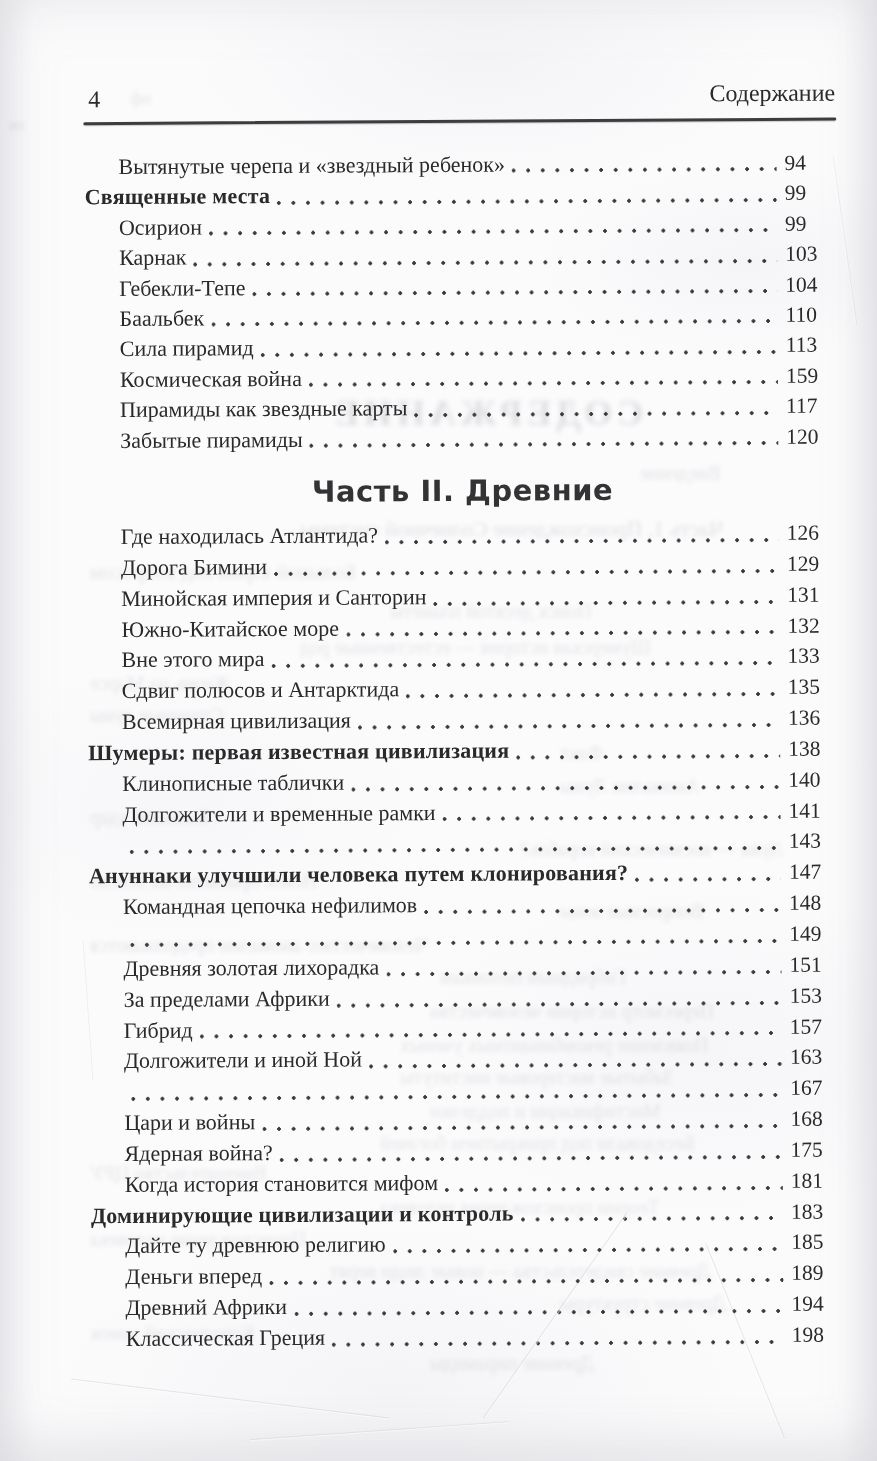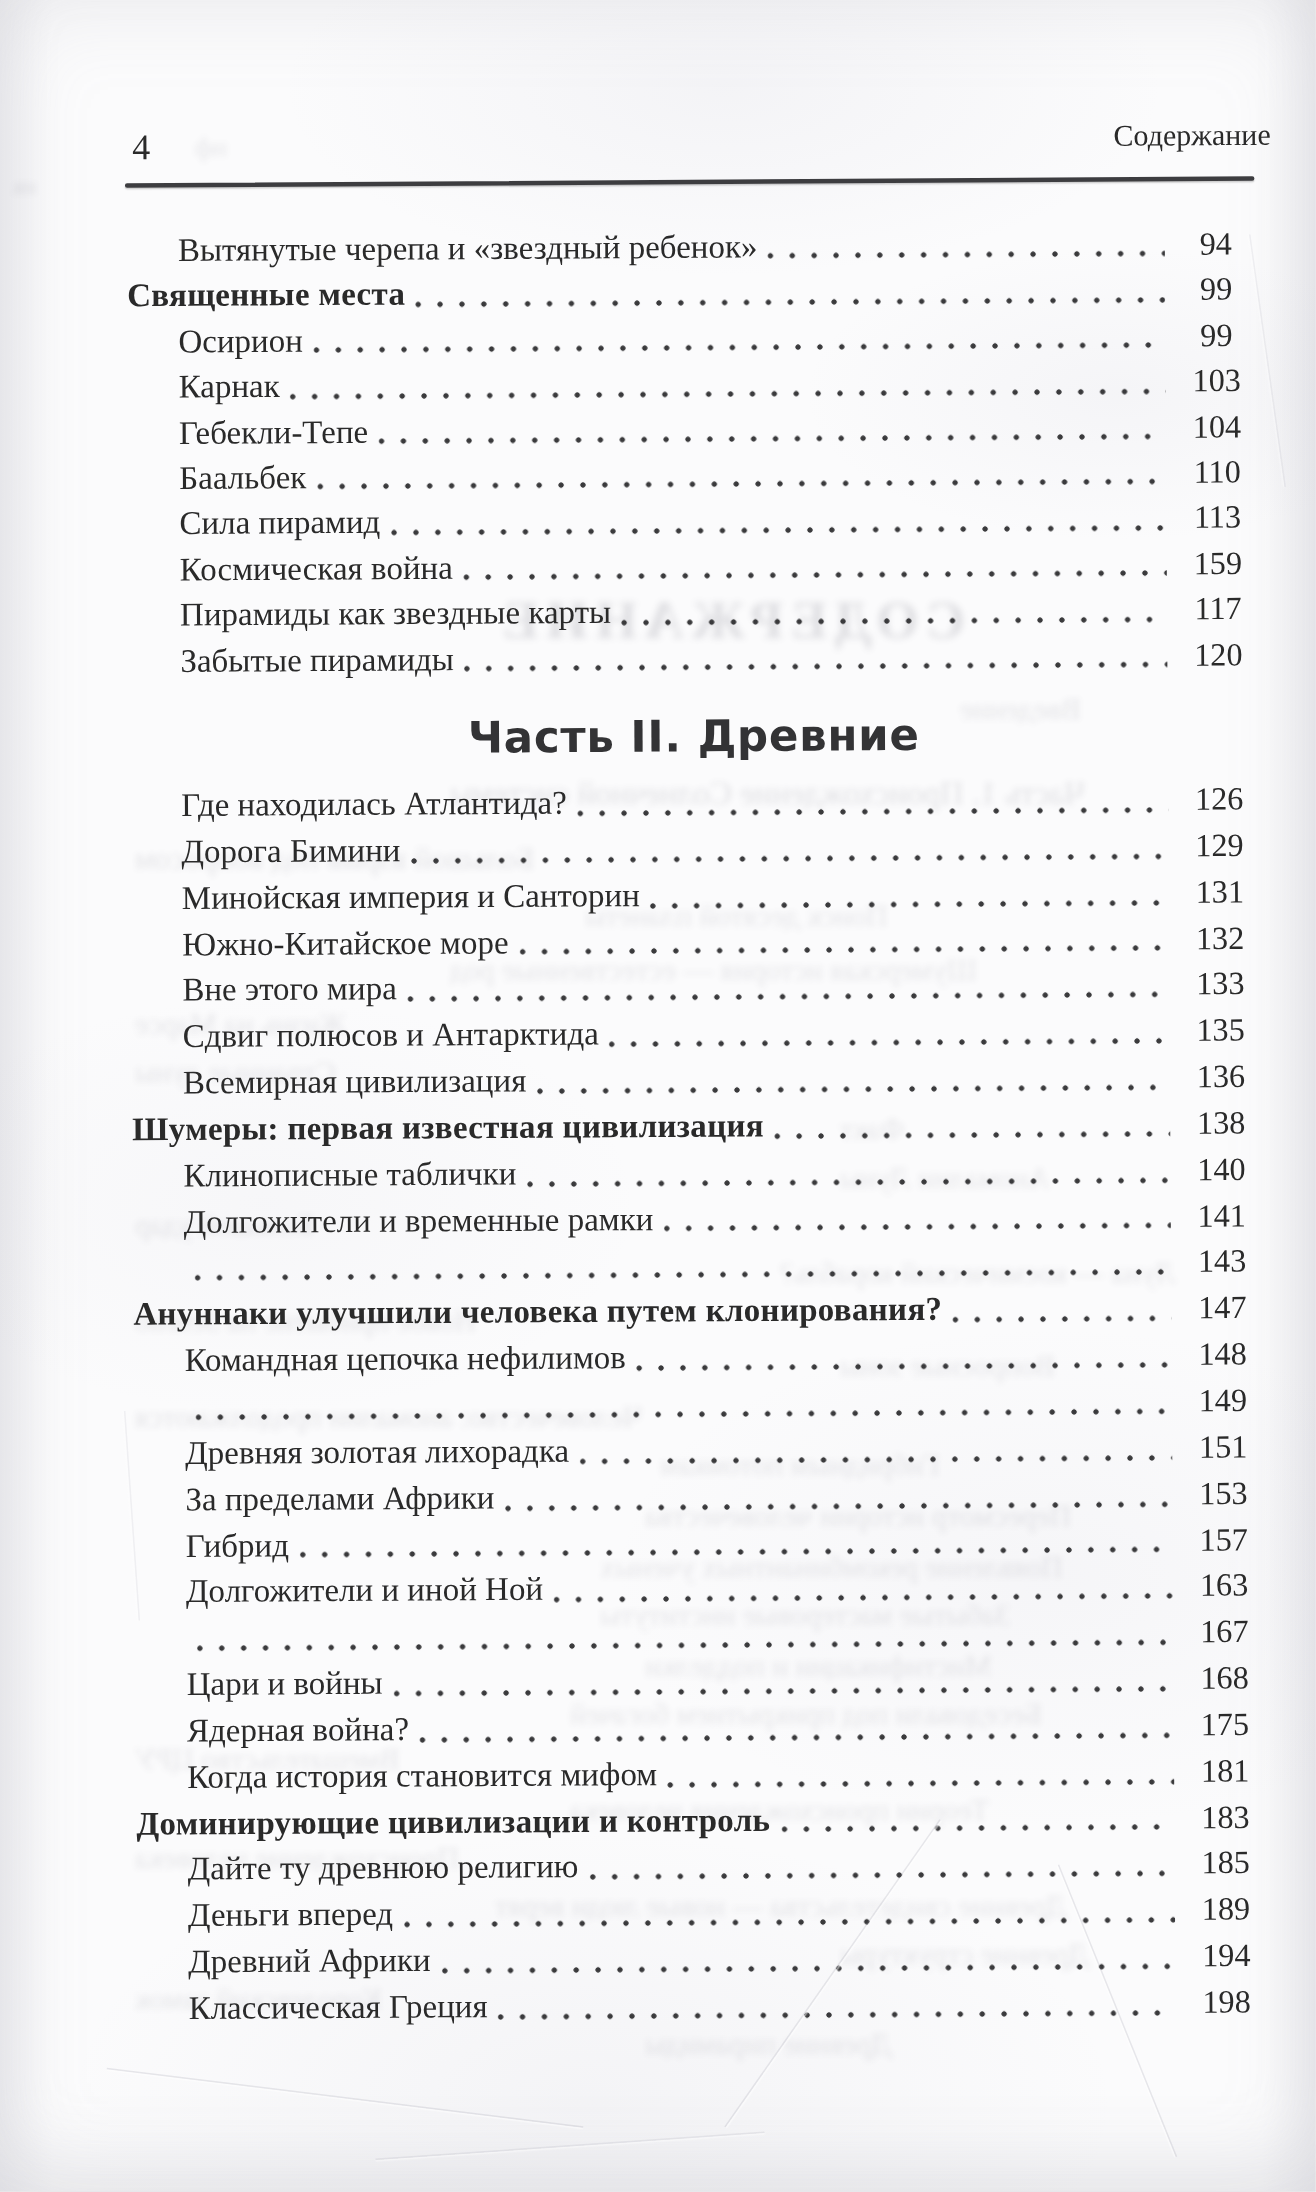--- a/index.html
+++ b/index.html
@@ -17,38 +17,38 @@
       radial-gradient(420px 180px at 55% 4%, rgba(190,190,205,0.12), transparent 70%),
       radial-gradient(300px 140px at 85% 18%, rgba(190,190,205,0.10), transparent 70%),
       radial-gradient(360px 200px at 20% 55%, rgba(190,190,205,0.07), transparent 70%),
       radial-gradient(420px 240px at 80% 72%, rgba(190,190,205,0.09), transparent 70%),
       radial-gradient(500px 260px at 45% 96%, rgba(180,180,195,0.10), transparent 70%),
       linear-gradient(90deg, rgba(170,170,185,0.10), transparent 4%, transparent 96%, rgba(170,170,185,0.12));
   }
   .content{position:absolute;inset:0;transform:rotate(-0.35deg);transform-origin:50% 50%;}
   
   .pageno{position:absolute;left:92px;top:84px;font-size:24px;letter-spacing:0.5px;}
-  .running-title{position:absolute;right:26px;top:82px;font-size:20px;}
+  .running-title{position:absolute;right:38px;top:82px;font-size:24px;}
   .rule{position:absolute;left:87px;top:120px;width:753px;height:3px;background:#3d3d40;border-radius:2px;box-shadow:0 1px 1px rgba(60,60,60,0.25);}
   
   .toc{position:absolute;left:88px;width:752px;}
   .toc-a{top:150px;}
   .toc-b{top:520px;}
   .row{display:flex;align-items:baseline;white-space:nowrap;}
   .toc-a .row{height:30.4px;line-height:30.4px;}
   .toc-b .row{height:30.85px;line-height:30.85px;}
   .row .lab{font-size:22px;}
   .row.ind{padding-left:34px;}
   .row.bold .lab{font-weight:bold;letter-spacing:0.2px;}
   .dots{
     flex:1;height:4px;align-self:flex-end;margin:0 8px 7px 7px;
     background-image:radial-gradient(circle at 2px 2px, #3a3a3c 1.55px, rgba(0,0,0,0) 2.0px);
     background-size:14.6px 4px;background-repeat:repeat-x;background-position:left bottom;
   }
-  .pg{width:52px;text-align:center;font-size:21.5px;}
+  .pg{width:52px;text-align:left;font-size:21.5px;}
   
   .part-heading{
     position:absolute;left:88px;top:474px;width:752px;text-align:center;
     font-family:"DejaVu Sans","Liberation Sans",sans-serif;
     font-weight:bold;font-size:29px;color:#333335;letter-spacing:0.5px;
   }
   
   .bleed-layer{position:absolute;inset:0;pointer-events:none;}
   .bleed{
     position:absolute;white-space:nowrap;color:#4e4e5e;

